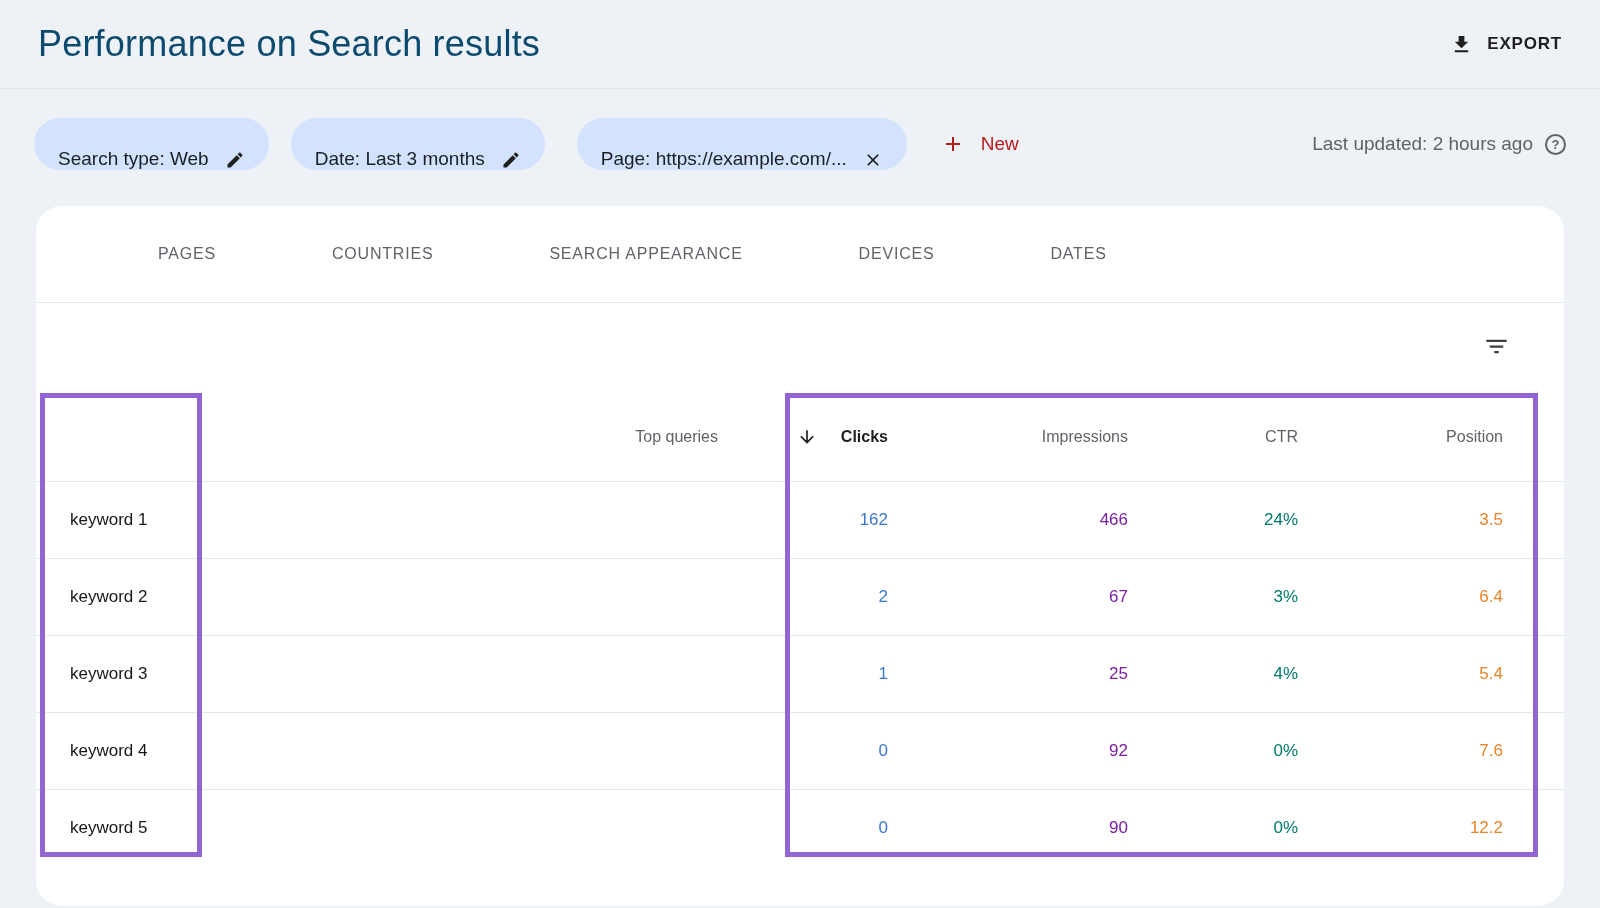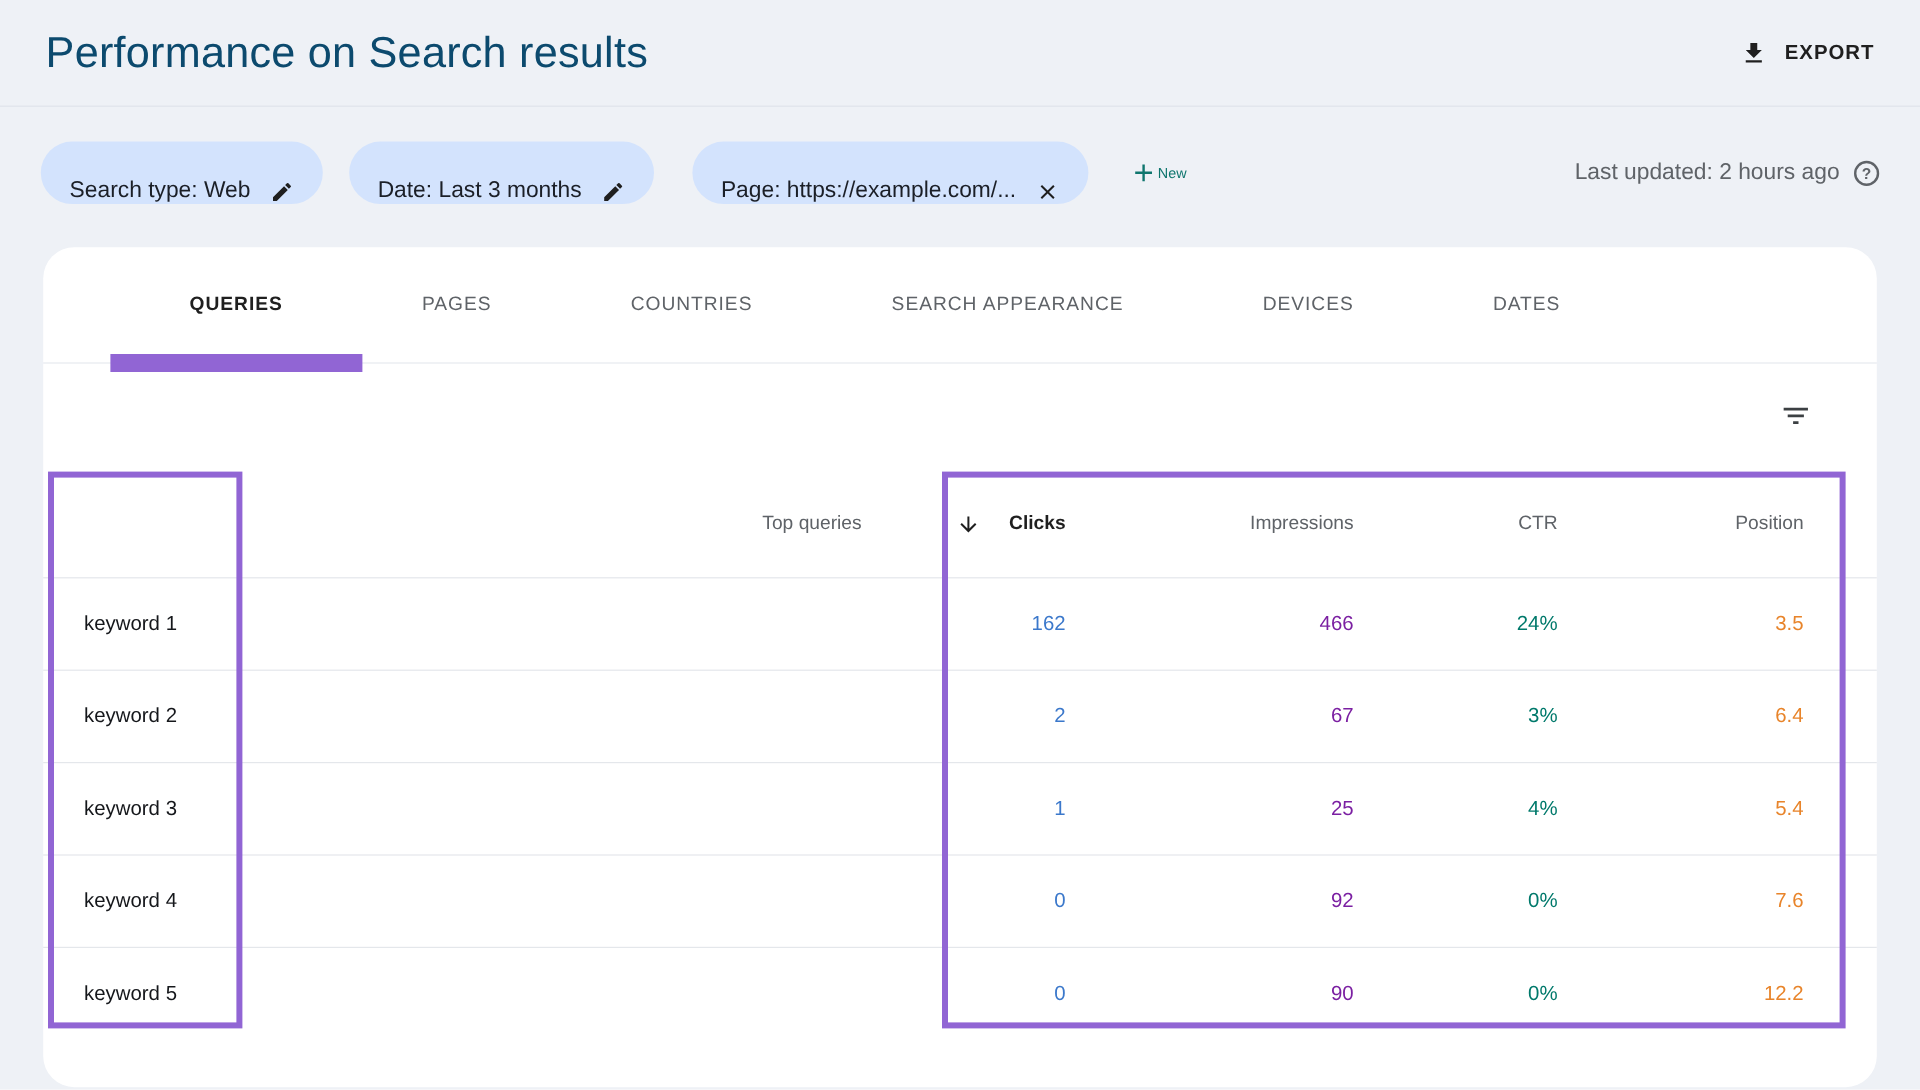--- a/index.html
+++ b/index.html
@@ -60,28 +60,29 @@
     padding: 0 24px;
     font-size: 19px;
     color: #1b1f27;
     cursor: pointer;
     white-space: nowrap;
   }
   .chip .icon { color: #1f1f1f; }
   .new-btn {
     display: inline-flex;
     align-items: center;
+    gap: 16px;
     margin-left: 12px;
     background: none;
     border: none;
     cursor: pointer;
     font-family: inherit;
-    font-size: 12px;
+    font-size: 19px;
     font-weight: 500;
-    color: #0f766e;
+    color: #b91c1c;
   }
   .last-updated {
     margin-left: auto;
     display: inline-flex;
     align-items: center;
     gap: 12px;
     color: #5f6368;
     font-size: 19px;
     white-space: nowrap;
   }
@@ -264,24 +265,20 @@
 
   <div class="last-updated">
     <span>Last updated: 2 hours ago</span>
     <span class="help-icon">?</span>
   </div>
 </div>
 
 <section class="card">
 
   <nav class="tabs">
-    <div class="tab active">
-      <span>QUERIES</span>
-      <span class="tab-underline"></span>
-    </div>
     <div class="tab">
       <span>PAGES</span>
     </div>
     <div class="tab">
       <span>COUNTRIES</span>
     </div>
     <div class="tab">
       <span>SEARCH APPEARANCE</span>
     </div>
     <div class="tab">

